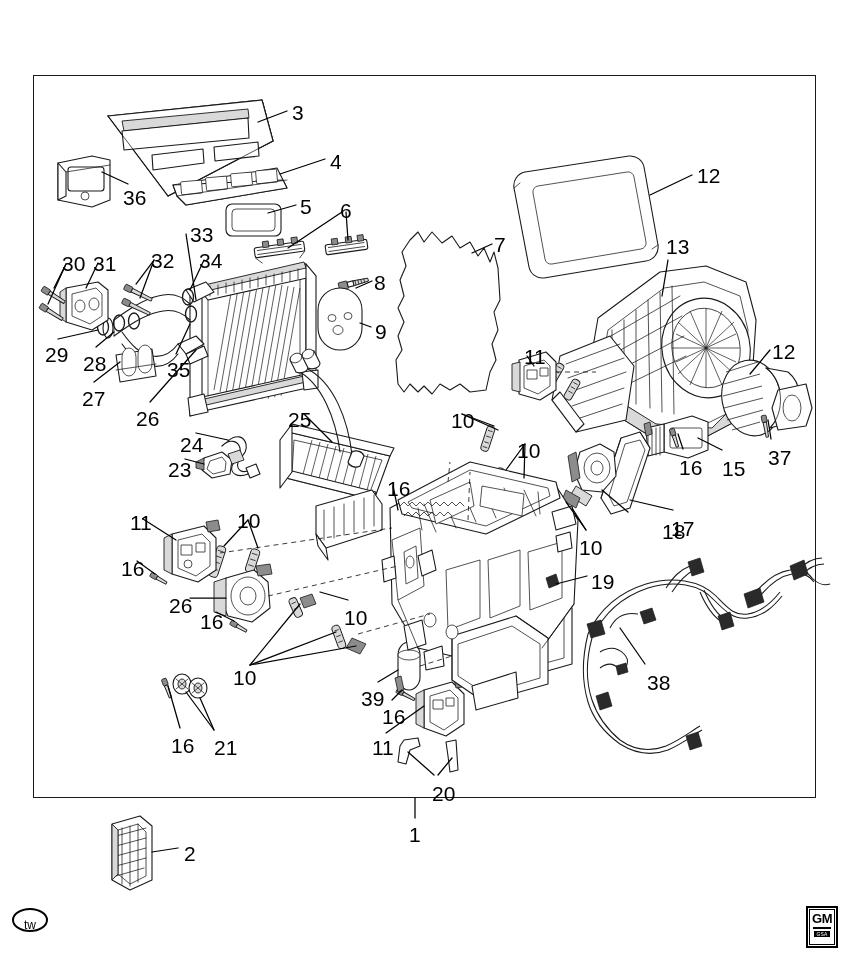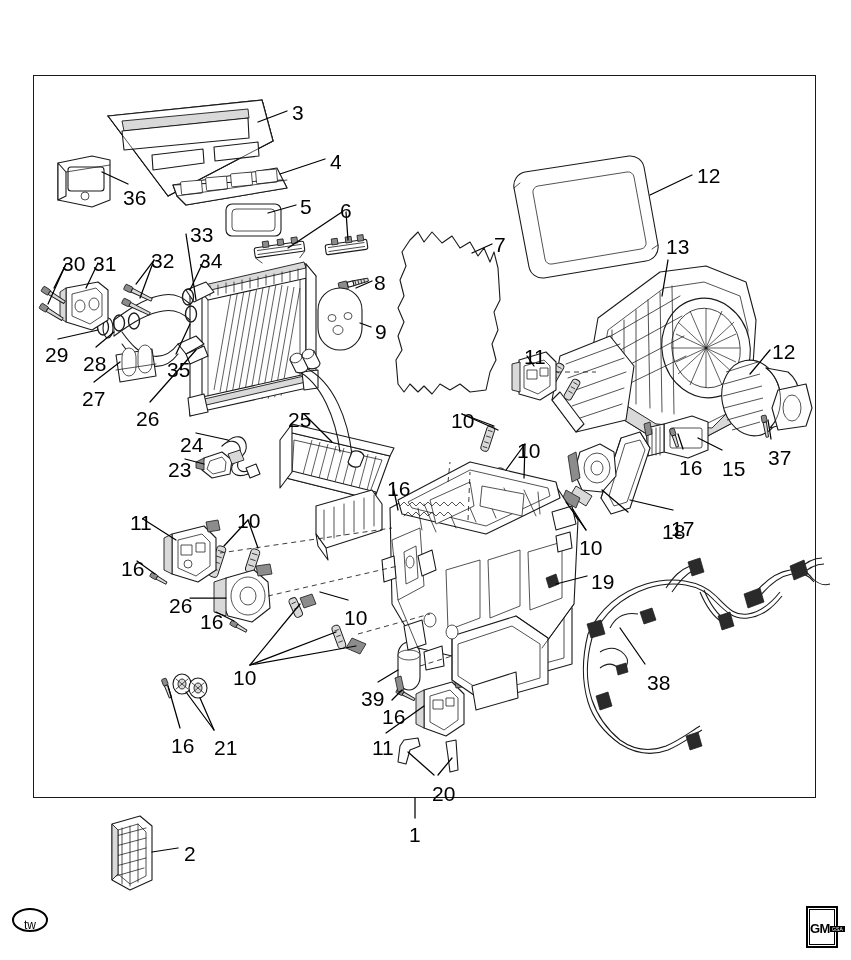--- a/index.html
+++ b/index.html
@@ -49,21 +49,21 @@
     position:absolute;inset:0;display:flex;align-items:center;justify-content:center;
     font-size:12px;font-family:"Liberation Sans", sans-serif;margin-top:9px;
   }
   #gm-badge{
     position:absolute;left:806px;top:906px;width:32px;height:42px;
     border:2.5px solid #000;box-sizing:border-box;background:#fff;
     padding:1px;
   }
   #gm-badge .inner{
     width:100%;height:100%;border:1.5px solid #000;box-sizing:border-box;
-    display:flex;flex-direction:row;align-items:center;justify-content:flex-start;
+    display:flex;flex-direction:column;align-items:center;justify-content:flex-start;
     padding-top:2px;background:#fff;
   }
   #gm-badge .gm{
     font-size:13px;font-weight:bold;line-height:13px;letter-spacing:-.5px;
     font-family:"Liberation Sans", sans-serif;
   }
   #gm-badge .rule{width:72%;height:2px;background:#000;margin-top:2px;}
   #gm-badge .sub{
     margin-top:2px;font-size:5px;line-height:6px;background:#000;color:#fff;
     padding:0 2px;font-family:"Liberation Sans", sans-serif;letter-spacing:.2px;

